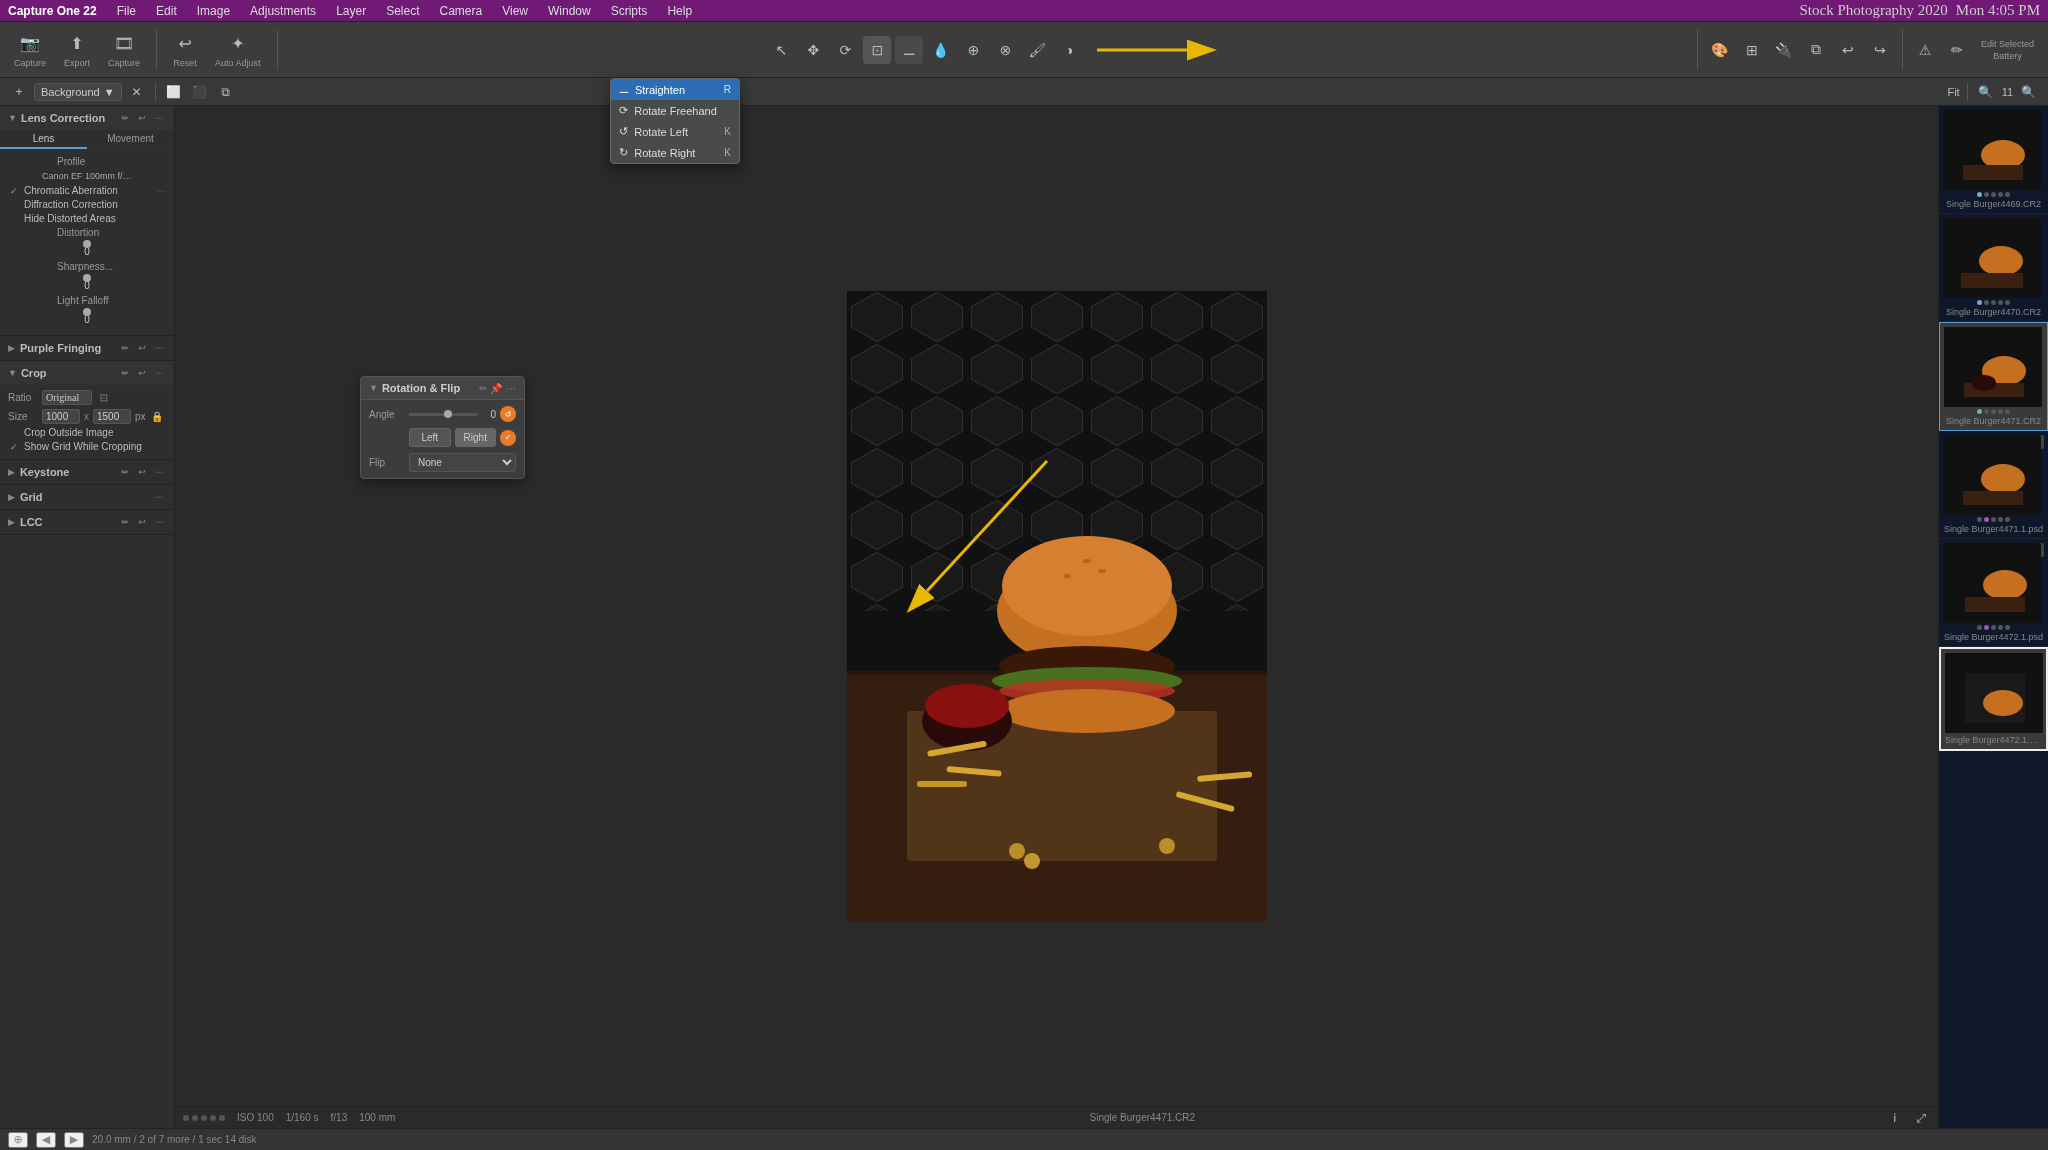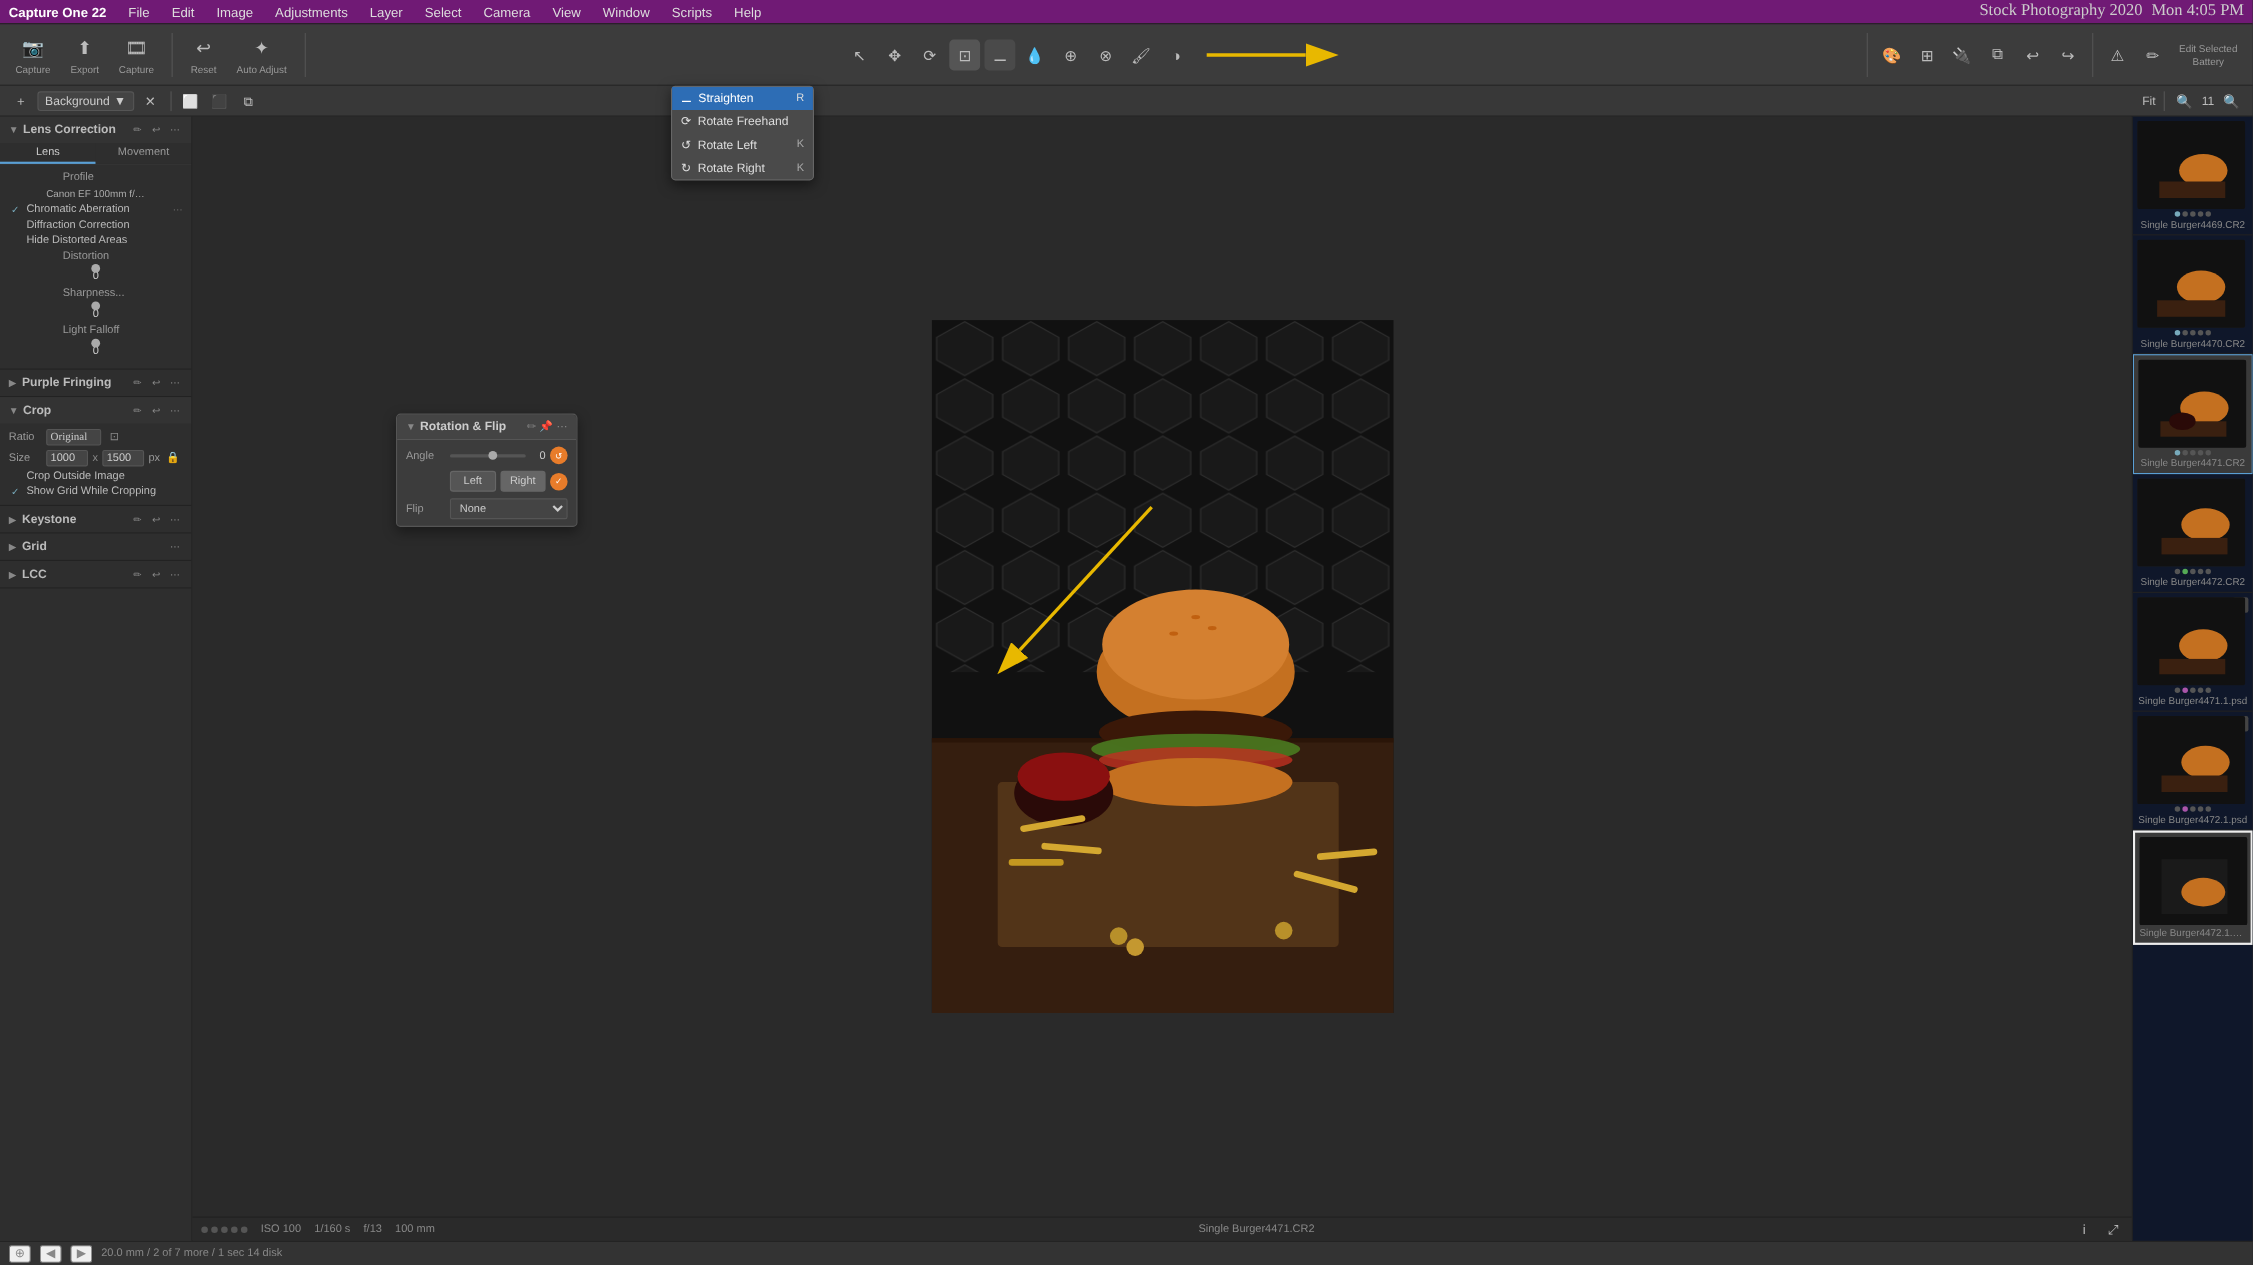--- a/index.html
+++ b/index.html
@@ -1079,37 +1079,20 @@
       <div class="thumbnail-dots">
         <div class="t-dot active"></div>
         <div class="t-dot"></div>
         <div class="t-dot"></div>
         <div class="t-dot"></div>
         <div class="t-dot"></div>
       </div>
       <div class="thumbnail-label">Single Burger4471.CR2</div>
     </div>
 
-    <div class="thumbnail-item">
-      <div class="thumbnail-img">
-        <svg width="98" height="80">
-          <rect width="98" height="80" fill="#111"></rect>
-          <ellipse cx="62" cy="42" rx="22" ry="15" fill="#c47020"></ellipse>
-          <rect x="22" y="54" width="60" height="15" fill="#3a2010"></rect>
-        </svg>
-      </div>
-      <div class="thumbnail-dots">
-        <div class="t-dot"></div>
-        <div class="t-dot green"></div>
-        <div class="t-dot"></div>
-        <div class="t-dot"></div>
-        <div class="t-dot"></div>
-      </div>
-      <div class="thumbnail-label">Single Burger4472.CR2</div>
-    </div>
 
     <div class="thumbnail-item">
       <div class="num-badge">1</div>
       <div class="thumbnail-img">
         <svg width="98" height="80">
           <rect width="98" height="80" fill="#111"></rect>
           <ellipse cx="60" cy="44" rx="22" ry="15" fill="#c47020"></ellipse>
           <rect x="20" y="56" width="60" height="14" fill="#3a2010"></rect>
         </svg>
       </div>

